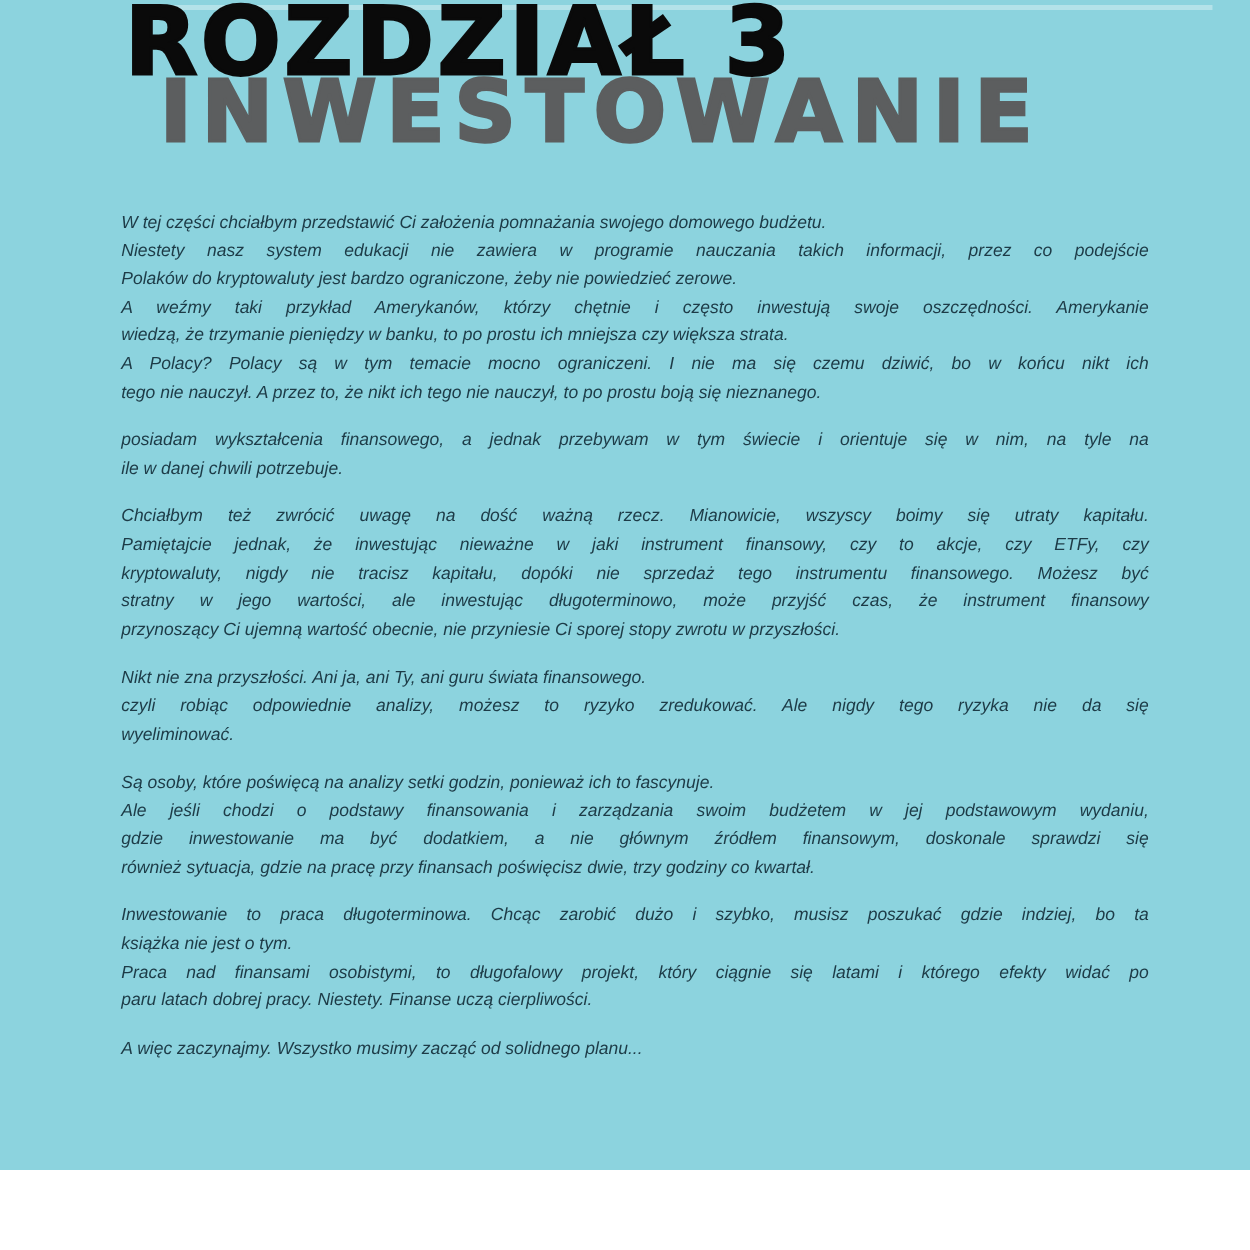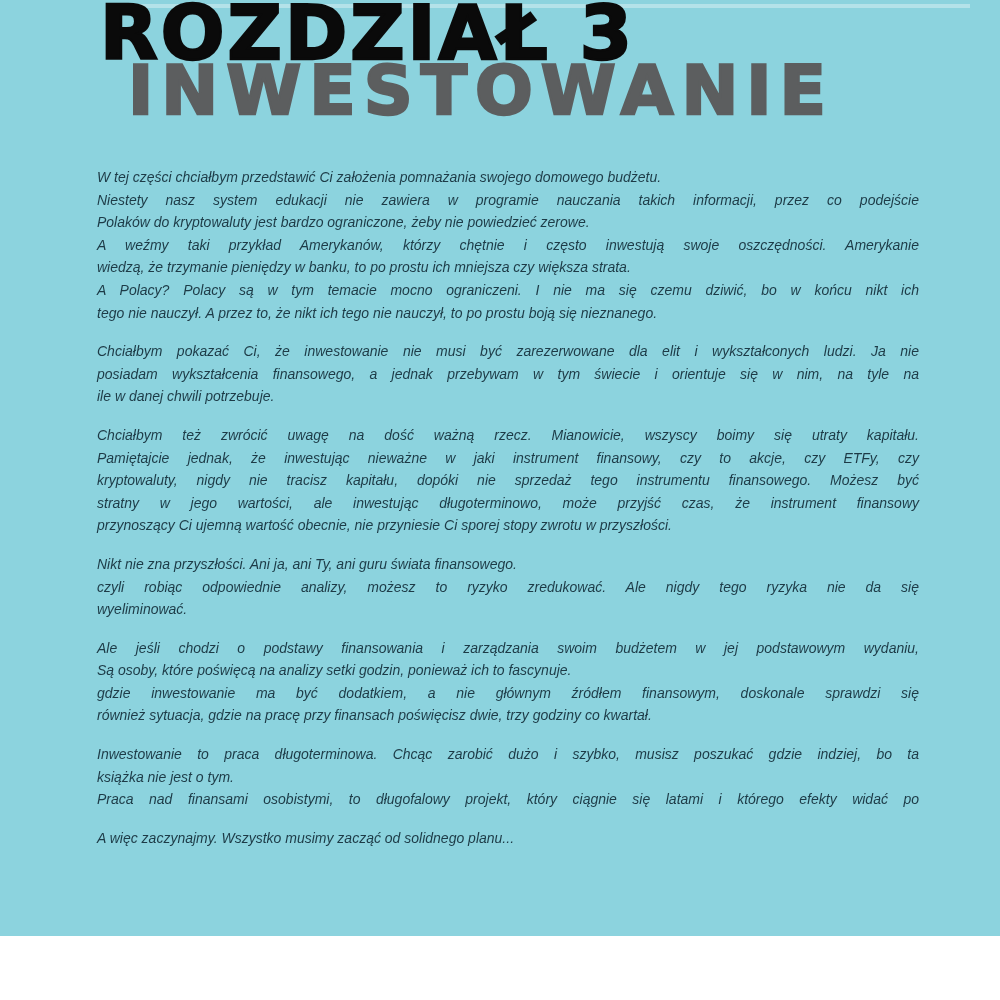--- a/index.html
+++ b/index.html
@@ -75,44 +75,44 @@
       <div class="para">
         <div class="line">W tej części chciałbym przedstawić Ci założenia pomnażania swojego domowego budżetu.</div>
         <div class="line stretch">Niestety nasz system edukacji nie zawiera w programie nauczania takich informacji, przez co podejście</div>
         <div class="line">Polaków do kryptowaluty jest bardzo ograniczone, żeby nie powiedzieć zerowe.</div>
         <div class="line stretch">A weźmy taki przykład Amerykanów, którzy chętnie i często inwestują swoje oszczędności. Amerykanie</div>
         <div class="line">wiedzą, że trzymanie pieniędzy w banku, to po prostu ich mniejsza czy większa strata.</div>
         <div class="line stretch">A Polacy? Polacy są w tym temacie mocno ograniczeni. I nie ma się czemu dziwić, bo w końcu nikt ich</div>
         <div class="line">tego nie nauczył. A przez to, że nikt ich tego nie nauczył, to po prostu boją się nieznanego.</div>
       </div>
       <div class="para">
-        <div class="line stretch">Chciałbym pokazać Ci, że inwestowanie nie musi być zarezerwowane dla elit i wykształconych ludzi. Ja nie</div>
         <div class="line stretch">posiadam wykształcenia finansowego, a jednak przebywam w tym świecie i orientuje się w nim, na tyle na</div>
         <div class="line">ile w danej chwili potrzebuje.</div>
       </div>
       <div class="para">
         <div class="line stretch">Chciałbym też zwrócić uwagę na dość ważną rzecz. Mianowicie, wszyscy boimy się utraty kapitału.</div>
         <div class="line stretch">Pamiętajcie jednak, że inwestując nieważne w jaki instrument finansowy, czy to akcje, czy ETFy, czy</div>
         <div class="line stretch">kryptowaluty, nigdy nie tracisz kapitału, dopóki nie sprzedaż tego instrumentu finansowego. Możesz być</div>
         <div class="line stretch">stratny w jego wartości, ale inwestując długoterminowo, może przyjść czas, że instrument finansowy</div>
         <div class="line">przynoszący Ci ujemną wartość obecnie, nie przyniesie Ci sporej stopy zwrotu w przyszłości.</div>
       </div>
       <div class="para">
         <div class="line">Nikt nie zna przyszłości. Ani ja, ani Ty, ani guru świata finansowego.</div>
         <div class="line stretch">czyli robiąc odpowiednie analizy, możesz to ryzyko zredukować. Ale nigdy tego ryzyka nie da się</div>
         <div class="line">wyeliminować.</div>
       </div>
       <div class="para">
+        <div class="line">Są osoby, które poświęcą na analizy setki godzin, ponieważ ich to fascynuje.</div>
         <div class="line stretch">Ale jeśli chodzi o podstawy finansowania i zarządzania swoim budżetem w jej podstawowym wydaniu,</div>
-        <div class="line">Są osoby, które poświęcą na analizy setki godzin, ponieważ ich to fascynuje.</div>
         <div class="line stretch">gdzie inwestowanie ma być dodatkiem, a nie głównym źródłem finansowym, doskonale sprawdzi się</div>
         <div class="line">również sytuacja, gdzie na pracę przy finansach poświęcisz dwie, trzy godziny co kwartał.</div>
       </div>
       <div class="para">
         <div class="line stretch">Inwestowanie to praca długoterminowa. Chcąc zarobić dużo i szybko, musisz poszukać gdzie indziej, bo ta</div>
         <div class="line">książka nie jest o tym.</div>
         <div class="line stretch">Praca nad finansami osobistymi, to długofalowy projekt, który ciągnie się latami i którego efekty widać po</div>
+        <div class="line">paru latach dobrej pracy. Niestety. Finanse uczą cierpliwości.</div>
       </div>
       <div class="para">
         <div class="line">A więc zaczynajmy. Wszystko musimy zacząć od solidnego planu...</div>
       </div>
     </div>
 </div>
 
 </body></html>

